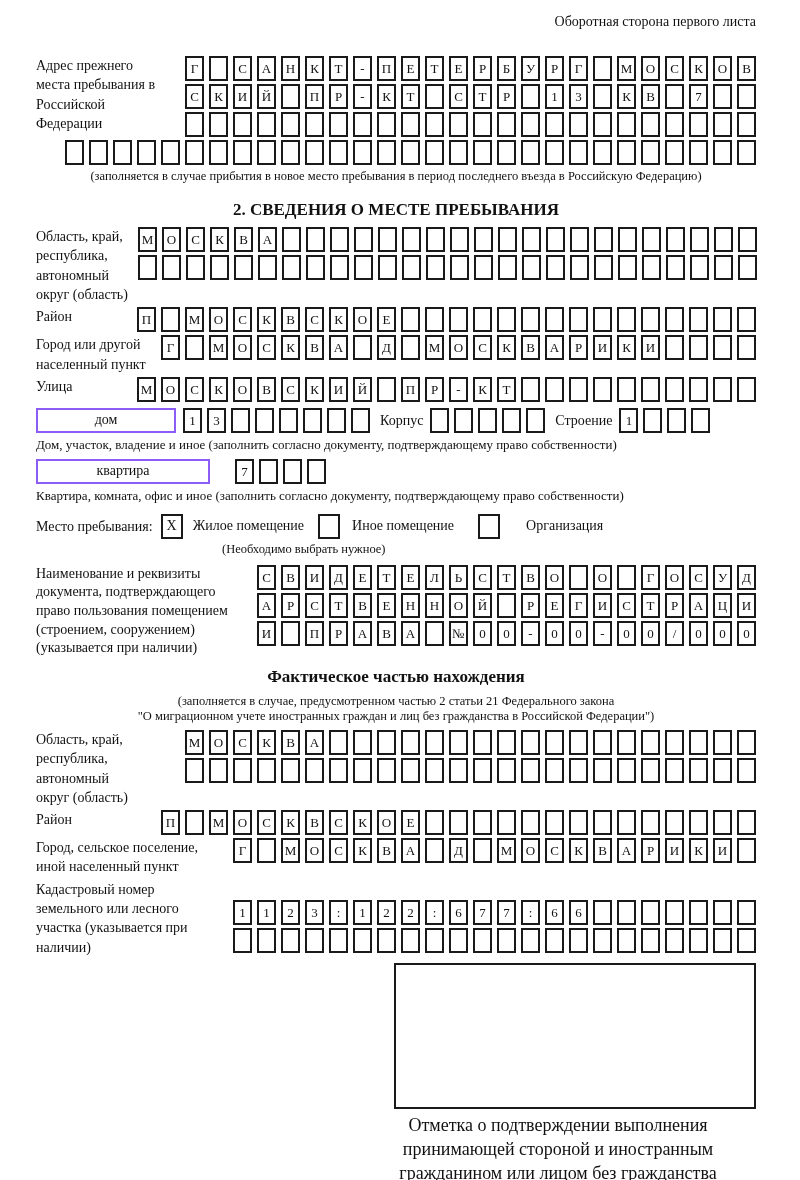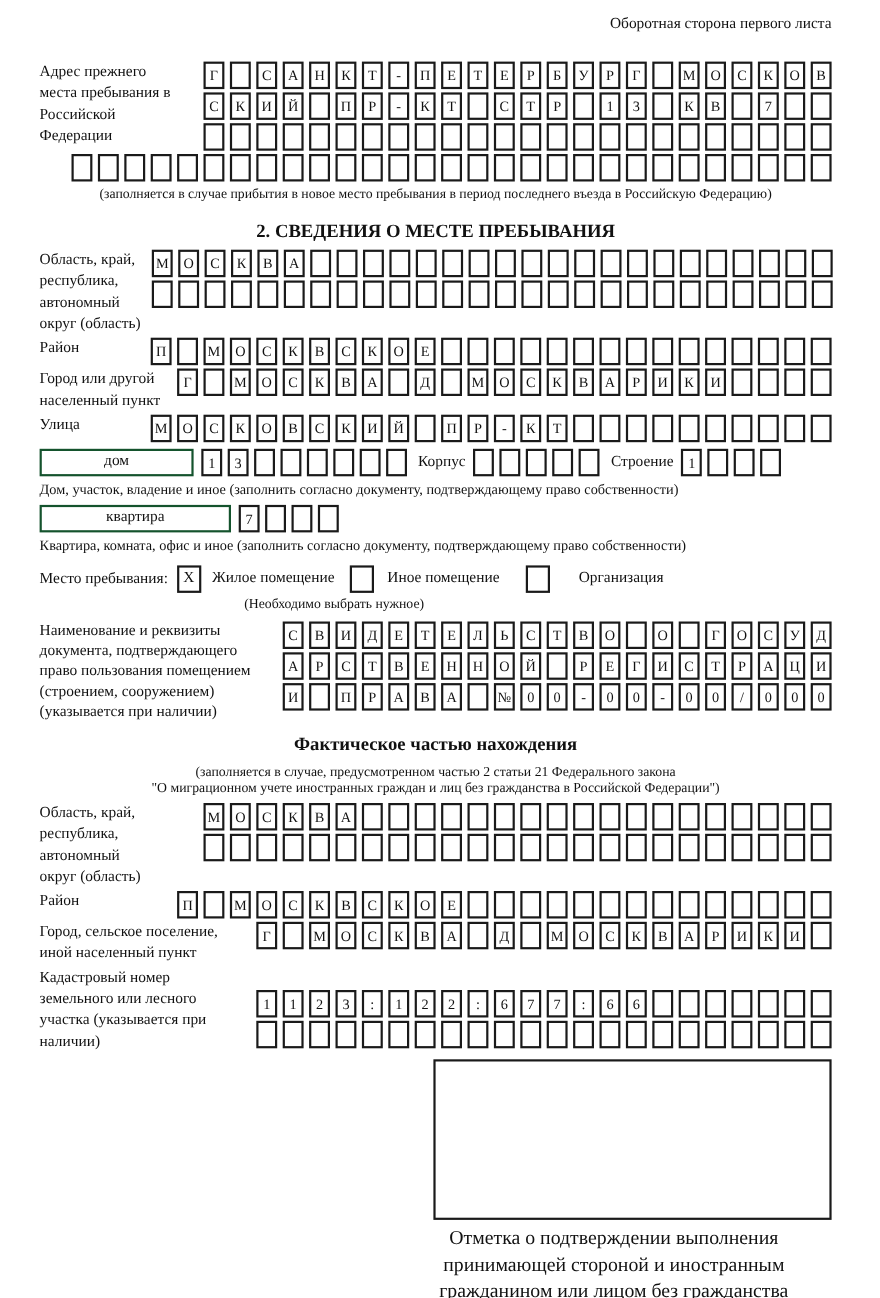--- a/index.html
+++ b/index.html
@@ -28,21 +28,21 @@
   .w-doc{max-width:200px;line-height:1.33;}
   .w-kad{max-width:182px;}
   .fullrow{justify-content:flex-end;margin-top:3px;}
   .caption{font-size:12.5px;text-align:center;margin-top:4px;margin-bottom:16px;}
   .caption-left{font-size:13px;text-align:left;margin:4px 0 6px 0;}
   .sec-heading{font-size:17px;font-weight:bold;text-align:center;margin:9px 0 7px 0;}
   .mt8{margin-top:8px;}
   
   .dom-row{display:flex;align-items:center;margin-top:6px;}
   .widebox{
-    border:2px solid #14532d;height:21px;display:flex;align-items:center;
+    border:2px solid #8b5cf6;height:21px;display:flex;align-items:center;
     justify-content:center;font-size:14px;flex:0 0 auto;background:#fff;
   }
   .box-dom{width:136px;}
   .box-kvartira{width:170px;}
   .dom-row .flabel{margin-left:10px;}
   .dom-row .cells{margin-left:7px;}
   
   .placement-row{display:flex;align-items:center;margin-top:10px;font-size:14px;}
   .checkbox{
     width:18px;height:21px;border:2px solid #1a1a1a;display:flex;align-items:center;
@@ -374,21 +374,21 @@
     <div class="flabel">Строение</div>
     <div class="cells">
         <div class="cell">1</div>
         <div class="cell"></div>
         <div class="cell"></div>
         <div class="cell"></div>
       </div>
   </div>
   <div class="caption-left">Дом, участок, владение и иное (заполнить согласно документу, подтверждающему право собственности)</div>
 
-  <div class="dom-row" style="margin-top:2px;">
+  <div class="dom-row" style="margin-top:2px;gap:18px;">
     <div class="widebox box-kvartira">квартира</div>
     <div class="cells">
         <div class="cell">7</div>
         <div class="cell"></div>
         <div class="cell"></div>
         <div class="cell"></div>
       </div>
   </div>
   <div class="caption-left">Квартира, комната, офис и иное (заполнить согласно документу, подтверждающему право собственности)</div>
 

